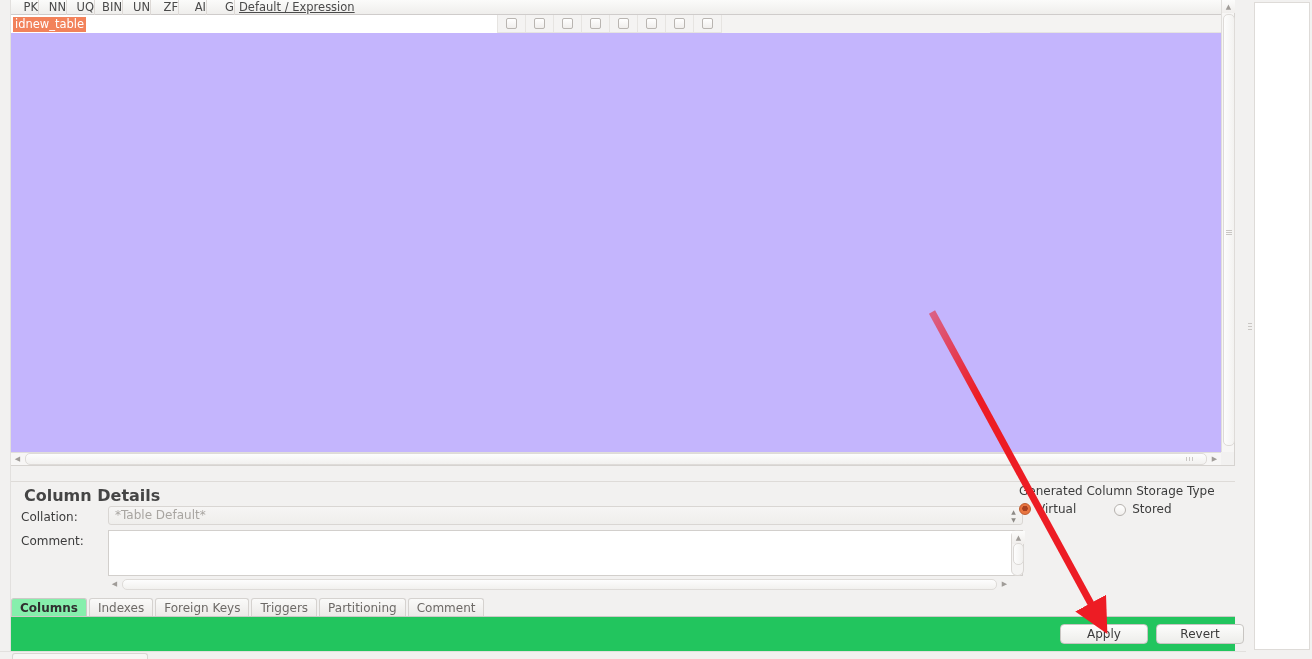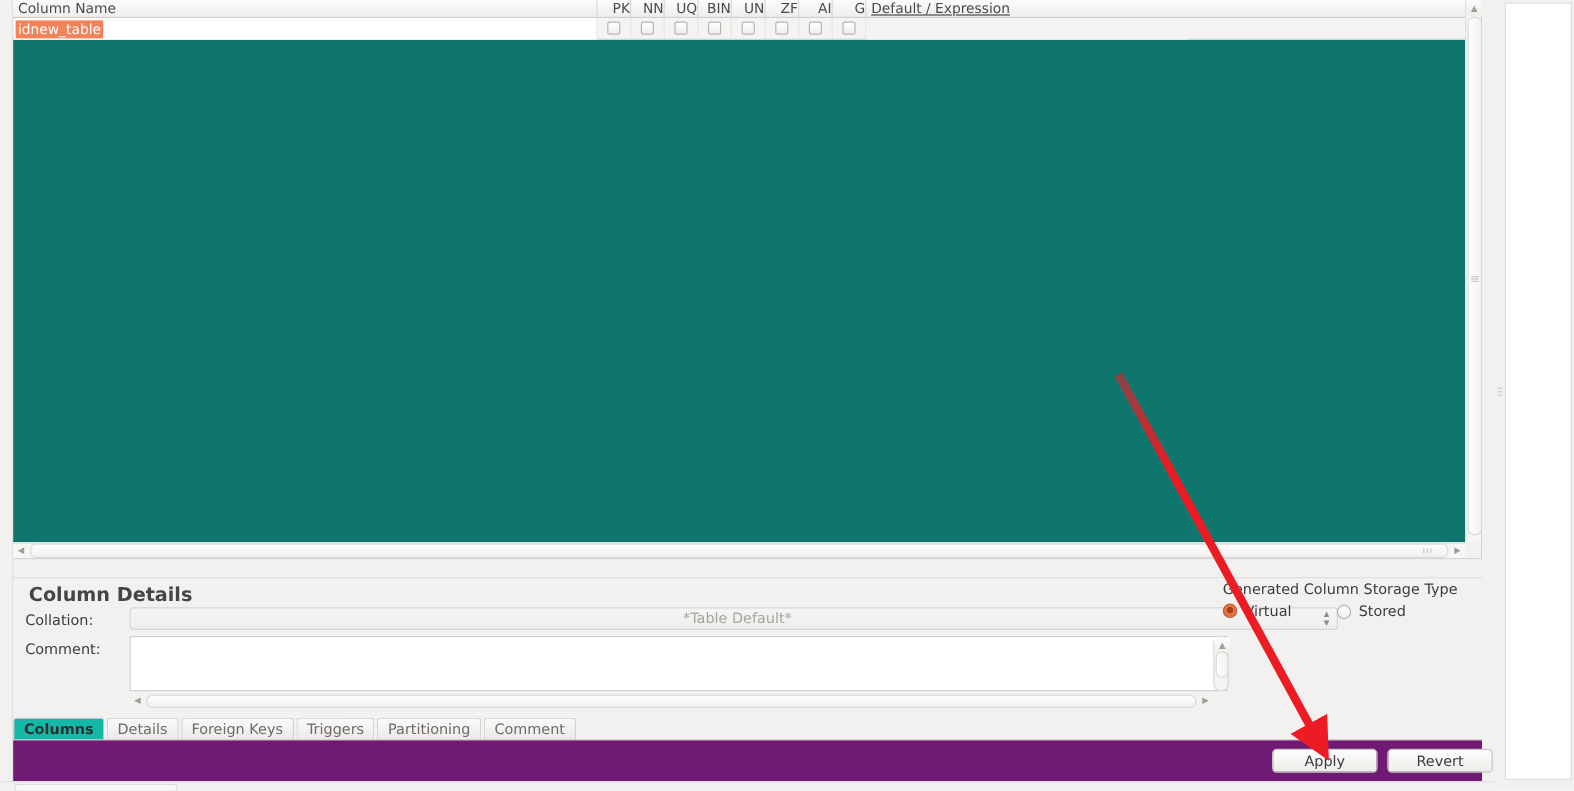--- a/index.html
+++ b/index.html
@@ -125,21 +125,21 @@
     border-radius: 2px;
     background: linear-gradient(#ffffff, #f0eeec);
     display: inline-block;
   }
 
   .grid-body {
     position: absolute;
     left: 0; top: 15px;
     right: 13px;
     bottom: 13px;
-    background: #0f766e;
+    background: #c4b5fd;
     overflow: hidden;
   }
 
   
   .grid-vscroll {
     position: absolute;
     right: 0; top: 0;
     width: 13px; bottom: 13px;
     background: #f7f6f5;
     border-left: 1px solid #e0dedb;
@@ -229,30 +229,29 @@
     color: #3c3c3c;
     text-align: left;
     width: 80px;
   }
   .lbl-collation { left: 10px; top: 28px; }
   .lbl-comment   { left: 10px; top: 52px; }
 
   .collation-field {
     position: absolute;
     left: 97px; top: 24px;
-    width: 1007px; height: 19px;
+    width: 915px; height: 19px;
     background: linear-gradient(#f6f5f4,#efeeec);
     border: 1px solid #d9d6d3;
     border-radius: 3px;
     box-sizing: border-box;
     color: #a8a5a1;
     font-size: 12px;
     line-height: 17px;
     padding-left: 6px;
-    text-align: center;
   }
   .spinner {
     position: absolute;
     right: 4px; top: 2px;
     width: 9px; height: 14px;
     display: flex; flex-direction: column;
     justify-content: space-between;
     align-items: center;
     color: #8d8a86; font-size: 6px; line-height: 6px;
   }
@@ -354,33 +353,33 @@
     color: #6d6a67;
     background: linear-gradient(#fafaf9,#eceae8);
     border: 1px solid #d5d2cf;
     border-bottom: none;
     border-radius: 3px 3px 0 0;
     margin-right: 2px;
     box-sizing: border-box;
     white-space: nowrap;
   }
   .tab.active {
-    background: #14b8a6;
+    background: #86efac;
     color: #2f2f2f;
     font-weight: bold;
     border-color: #cdcac7;
   }
 
   
   .actionbar {
     position: absolute;
     left: 11px; top: 617px;
     width: 1224px;
     height: 34px;
-    background: #701a75;
+    background: #22c55e;
   }
   .btn {
     position: absolute;
     top: 7px;
     width: 88px; height: 20px;
     line-height: 18px;
     text-align: center;
     font-size: 12px;
     color: #3b3b3b;
     background: linear-gradient(#fdfdfc,#ededea);
@@ -448,21 +447,20 @@
 
 <div id="app">
 
   <div class="editor-panel">
 
     <div class="left-gutter"></div>
 
     <div class="grid-wrap">
 
       <div class="grid-header">
-        <div class="hcell col-name">Column Name</div>
         <div class="hcell col-flag flag">PK</div>
         <div class="hcell col-flag flag">NN</div>
         <div class="hcell col-flag flag">UQ</div>
         <div class="hcell col-flag flag">BIN</div>
         <div class="hcell col-flag flag">UN</div>
         <div class="hcell col-flag flag">ZF</div>
         <div class="hcell col-flag flag">AI</div>
         <div class="hcell col-flag flag">G</div>
         <div class="hcell col-def">Default / Expression</div>
       </div>
@@ -556,21 +554,21 @@
         </span>
         <span class="rb-stored">
           <span class="radio"></span>
           <span class="radio-label">Stored</span>
         </span>
       </div>
     </div>
 
     <div class="tabbar">
       <div class="tab active">Columns</div>
-      <div class="tab">Details</div>
+      <div class="tab">Indexes</div>
       <div class="tab">Foreign Keys</div>
       <div class="tab">Triggers</div>
       <div class="tab">Partitioning</div>
       <div class="tab">Comment</div>
     </div>
 
     <div class="actionbar">
       <div class="btn btn-apply">Apply</div>
       <div class="btn btn-revert">Revert</div>
     </div>

